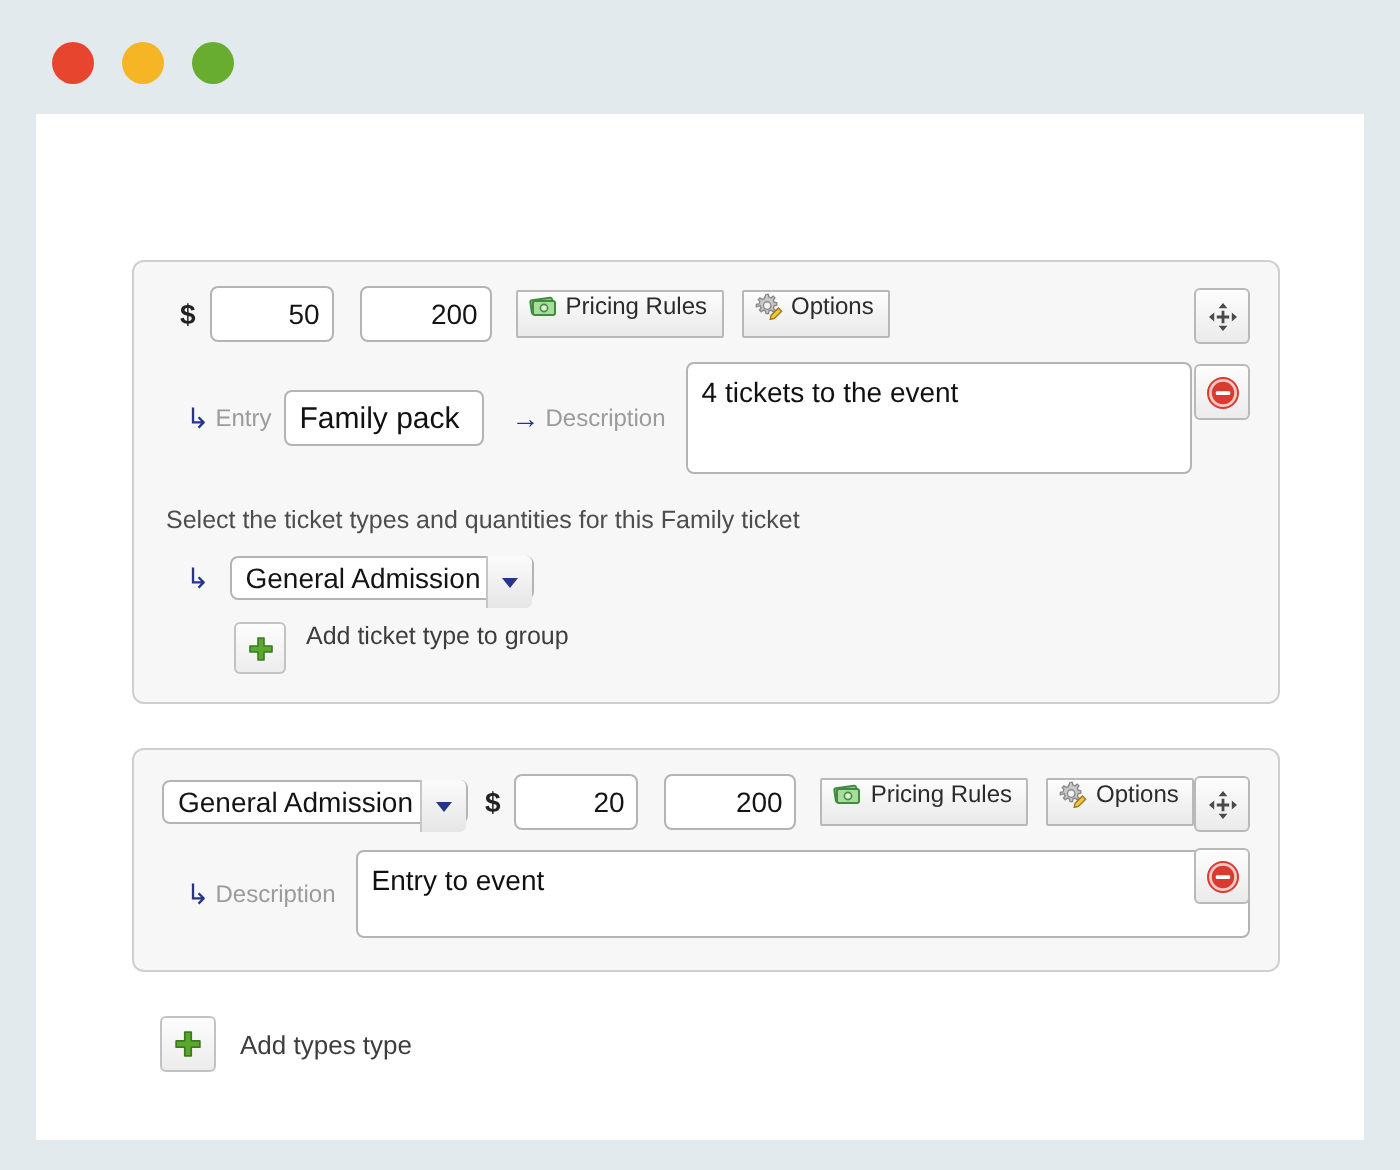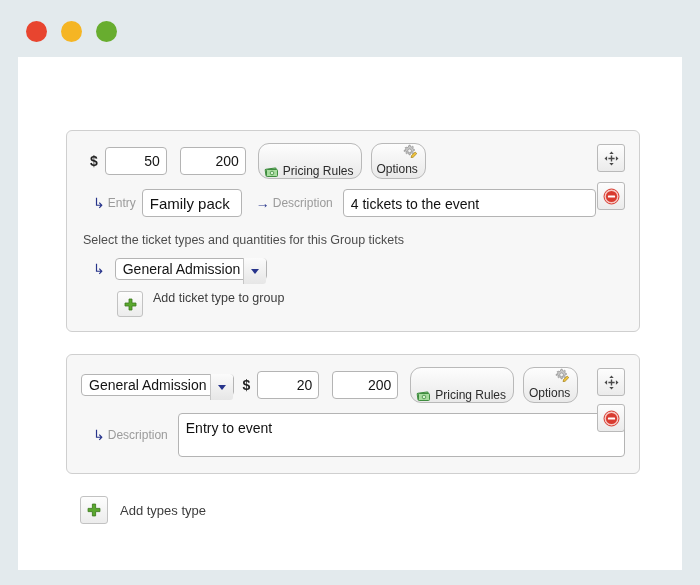--- a/index.html
+++ b/index.html
@@ -158,41 +158,41 @@
     font-family: "Liberation Sans", sans-serif;
     font-size: 14px;
     color: #111;
     background: #fff;
     border: 1px solid #b4b4b4;
     border-radius: 4px;
     resize: none;
     line-height: 1.3;
     overflow: hidden;
   }
-  .desc-area.group { width: 253px; height: 28px; margin-left: 4px; }
+  .desc-area.group { width: 253px; height: 56px; margin-left: 4px; }
   .desc-area.single { width: 450px; height: 44px; margin-left: 4px; }
 
   
   .tool-btn {
     display: inline-flex;
-    align-items: flex-end;
+    align-items: flex-start;
     gap: 4px;
-    height: 36px;
+    height: 24px;
     box-sizing: border-box;
     padding: 0 7px 0 5px;
     background: linear-gradient(#fdfdfd, #e9e9e9);
     border: 1px solid #b9b9b9;
-    border-radius: 11px;
+    border-radius: 1px;
     font-size: 12px;
     color: #2b2b2b;
     white-space: nowrap;
     cursor: default;
   }
   .tool-btn.pricing { margin-left: 12px; }
-  .tool-btn.options { margin-left: 9px; flex-direction: column; }
+  .tool-btn.options { margin-left: 9px; }
 
   .icon-btn {
     width: 28px;
     height: 28px;
     box-sizing: border-box;
     background: linear-gradient(#fdfdfd, #ebebeb);
     border: 1px solid #b9b9b9;
     border-radius: 3px;
     display: inline-flex;
     align-items: center;
@@ -304,21 +304,21 @@
       <div class="row">
         <span class="arrow-glyph corner">↳</span>
         <span class="field-label">Entry</span>
         <input class="text-input name-input" type="text" value="Family pack" style="">
 
         <span class="arrow-glyph straight">→</span>
         <span class="field-label">Description</span>
         <textarea class="desc-area group" style="">4 tickets to the event</textarea>
       </div>
 
-      <div class="helper-text">Select the ticket types and quantities for this Group tickets</div>
+      <div class="helper-text">Select the ticket types and quantities for this Family ticket</div>
 
       <div class="row group-row">
         <span class="arrow-glyph">↳</span>
         <span class="select-wrap" style="margin-left:10px;">
           <span class="fake-select">General Admission</span>
           <span class="select-btn">
             <span class="chevron"></span>
           </span>
         </span>
       </div>

